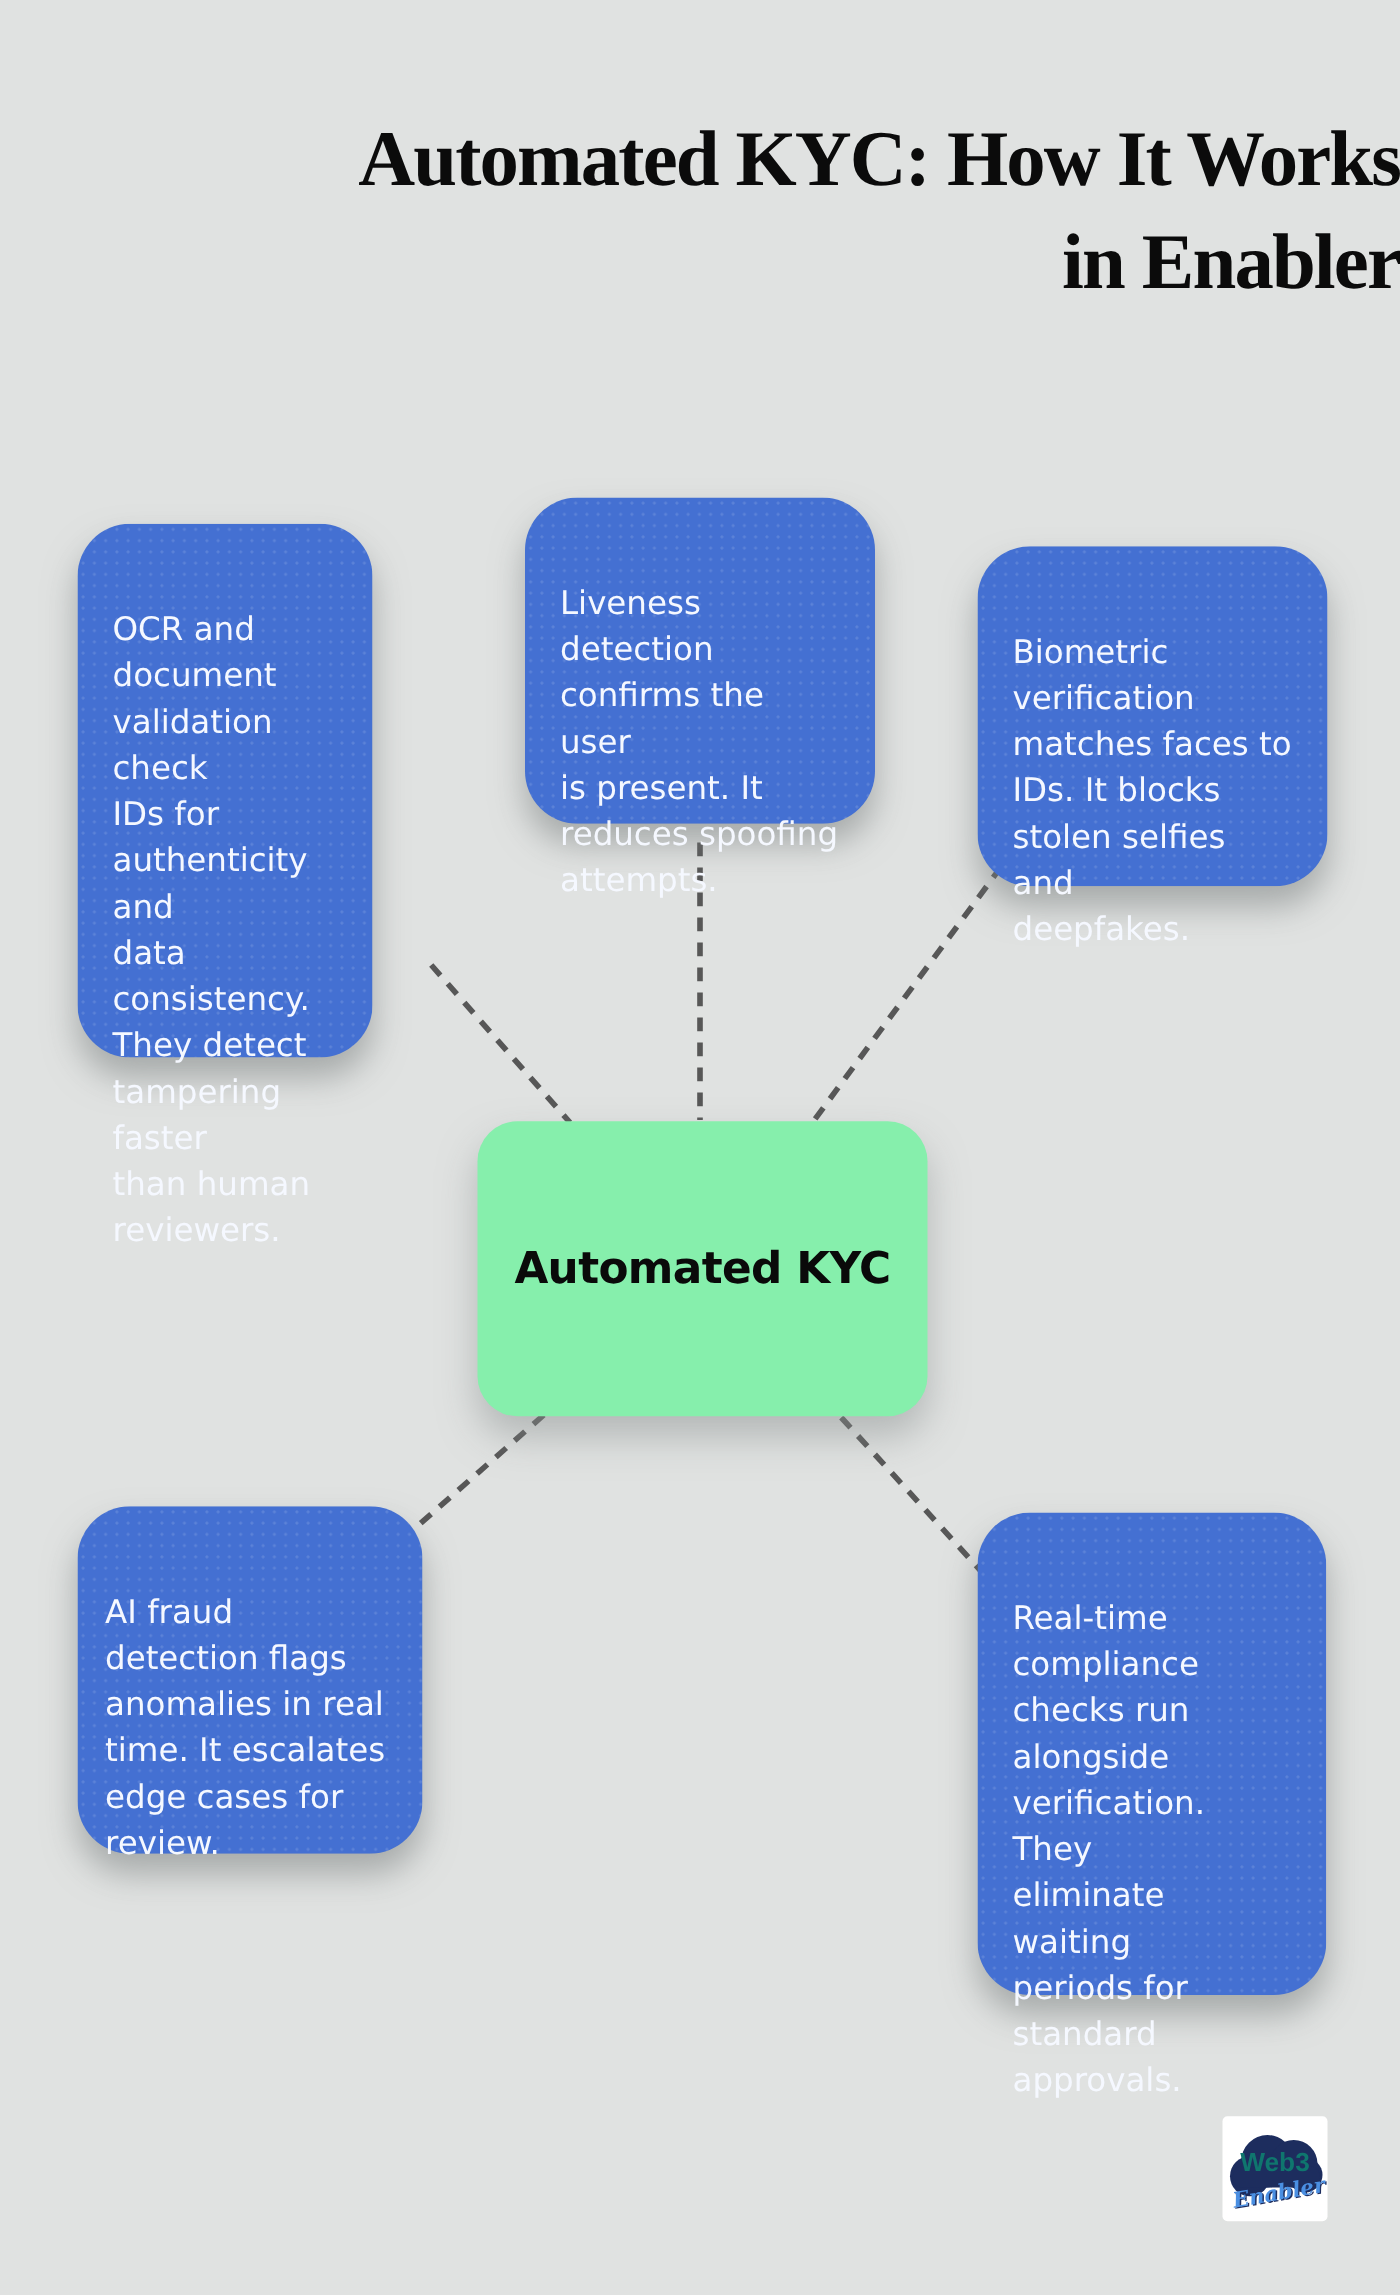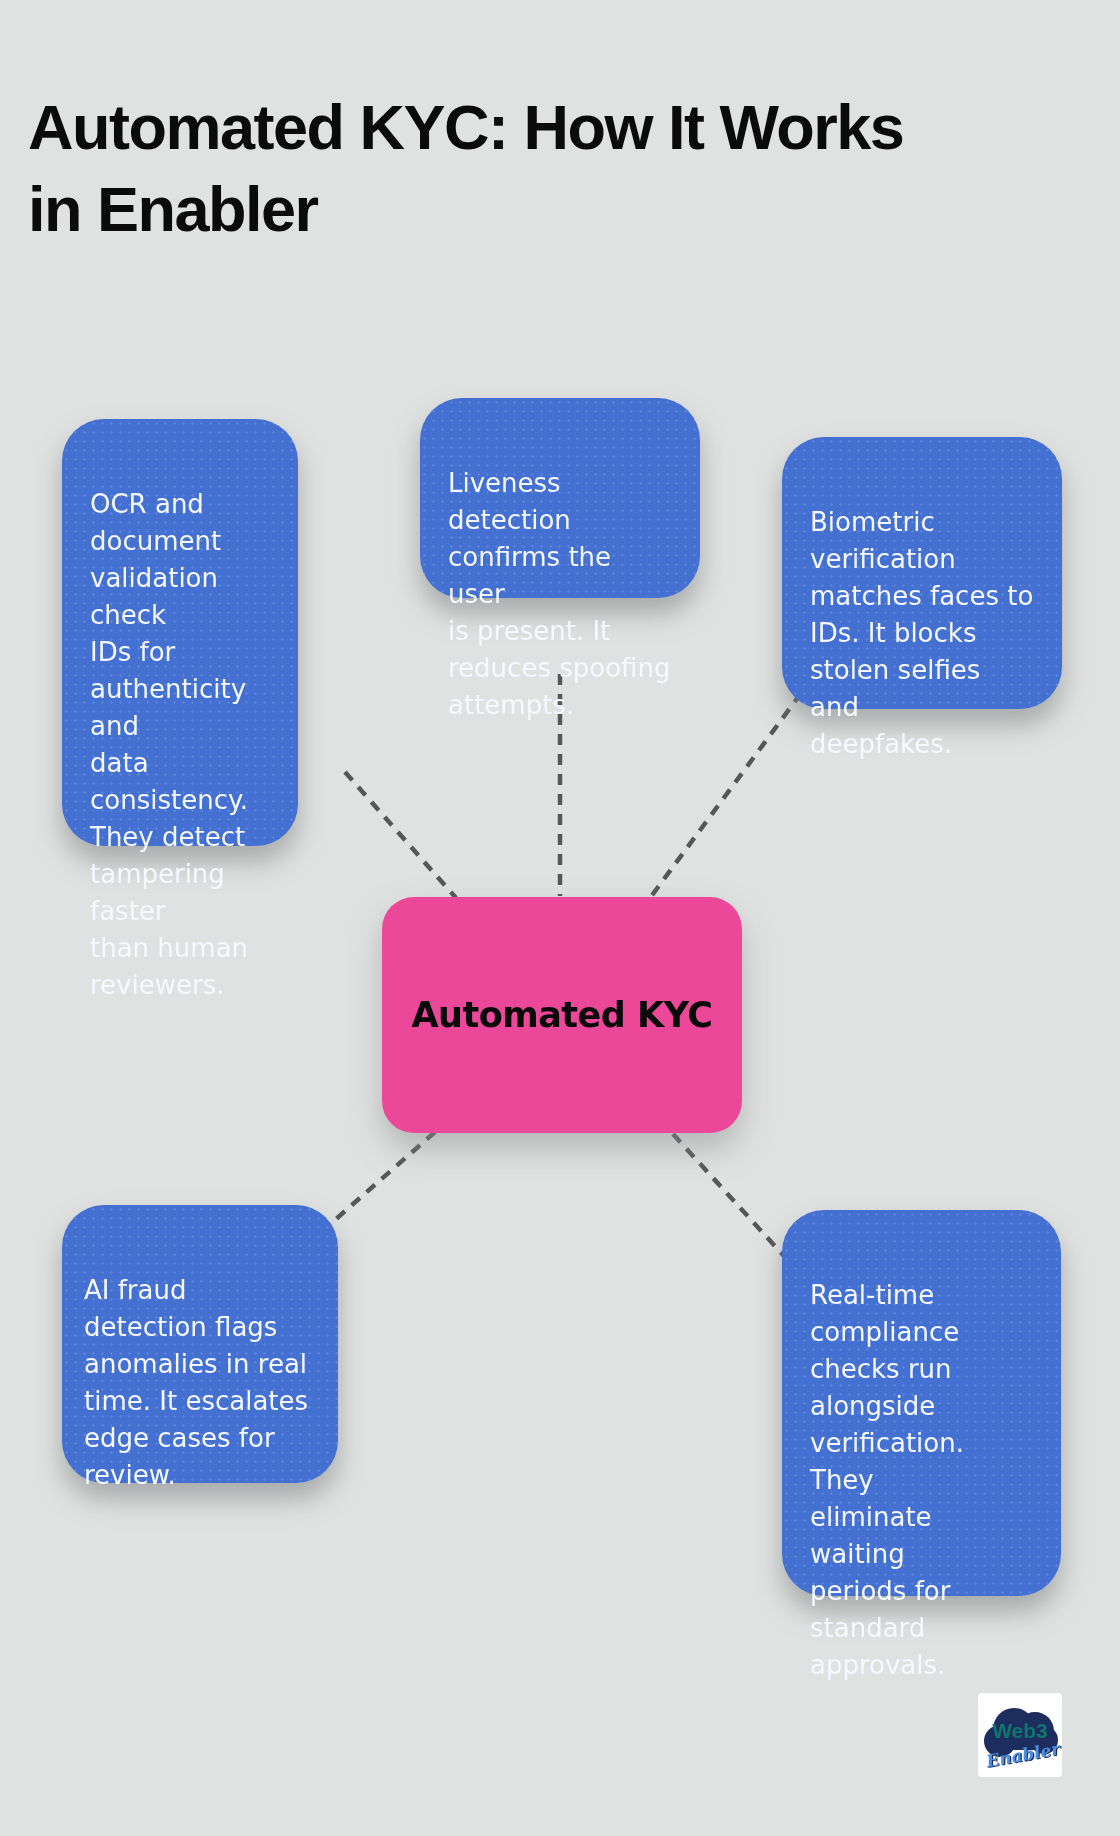--- a/index.html
+++ b/index.html
@@ -16,23 +16,23 @@
   body{
     position:relative;
     width:1120px;height:1836px;
     background:var(--bg);
     font-family:"DejaVu Sans","Liberation Sans",sans-serif;
     overflow:hidden;
   }
   .title{
     position:absolute;
     left:0;top:86px;width:1120px;
-    text-align:left;
+    text-align:right;
     color:var(--title-text);
-    font-family:Liberation Sans, sans-serif;
+    font-family:Liberation Serif, serif;
     font-weight:700;
     font-size:63px;
     line-height:82px;
     letter-spacing:-1.5px;
     padding-left:28px;
   }
   .connector-layer{
     position:absolute;left:0;top:0;width:1120px;height:1836px;
   }
   .connector-layer line{
@@ -47,28 +47,28 @@
     background-size:9px 9px;
     border-radius:42px;
     box-shadow:0 16px 26px rgba(120,126,126,0.55);
     color:var(--node-text);
     font-size:26px;
     line-height:37px;
     padding:30px 28px;
     white-space:pre-line;
   }
   .node-ocr      {left:62px;  top:398px;  width:236px; height:427px;margin-top:21px;}
-  .node-liveness {left:420px; top:398px;  width:280px; height:200px;}
+  .node-liveness {left:420px; top:398px;  width:280px; height:261px;}
   .node-biometric{left:782px; top:402px;  width:280px; height:272px;margin-top:35px;}
   .node-fraud    {left:62px;  top:1205px; width:276px; height:278px;padding-left:22px;}
   .node-realtime {left:782px; top:1210px; width:279px; height:386px;}
   .center-node{
     position:absolute;
     left:382px;top:897px;width:360px;height:236px;
-    background:#ec4899;
+    background:#86efac;
     border-radius:32px;
     box-shadow:0 16px 30px rgba(138,144,144,0.5);
     display:flex;align-items:center;justify-content:center;
   }
   .center-node .label{
     color:#0a0a0a;
     font-weight:700;
     font-size:35px;
     letter-spacing:-0.5px;
   }

